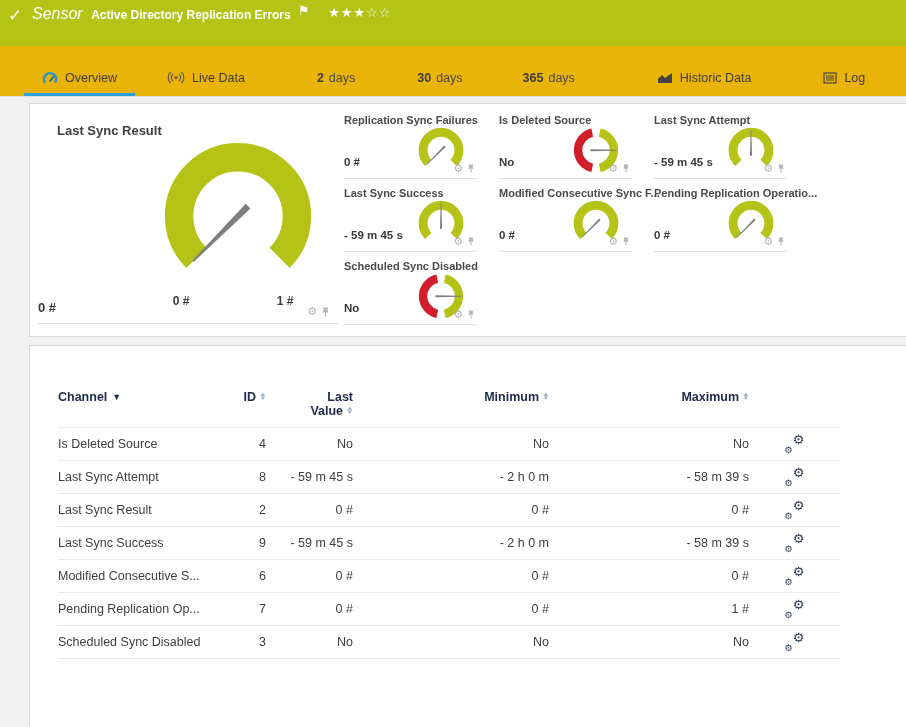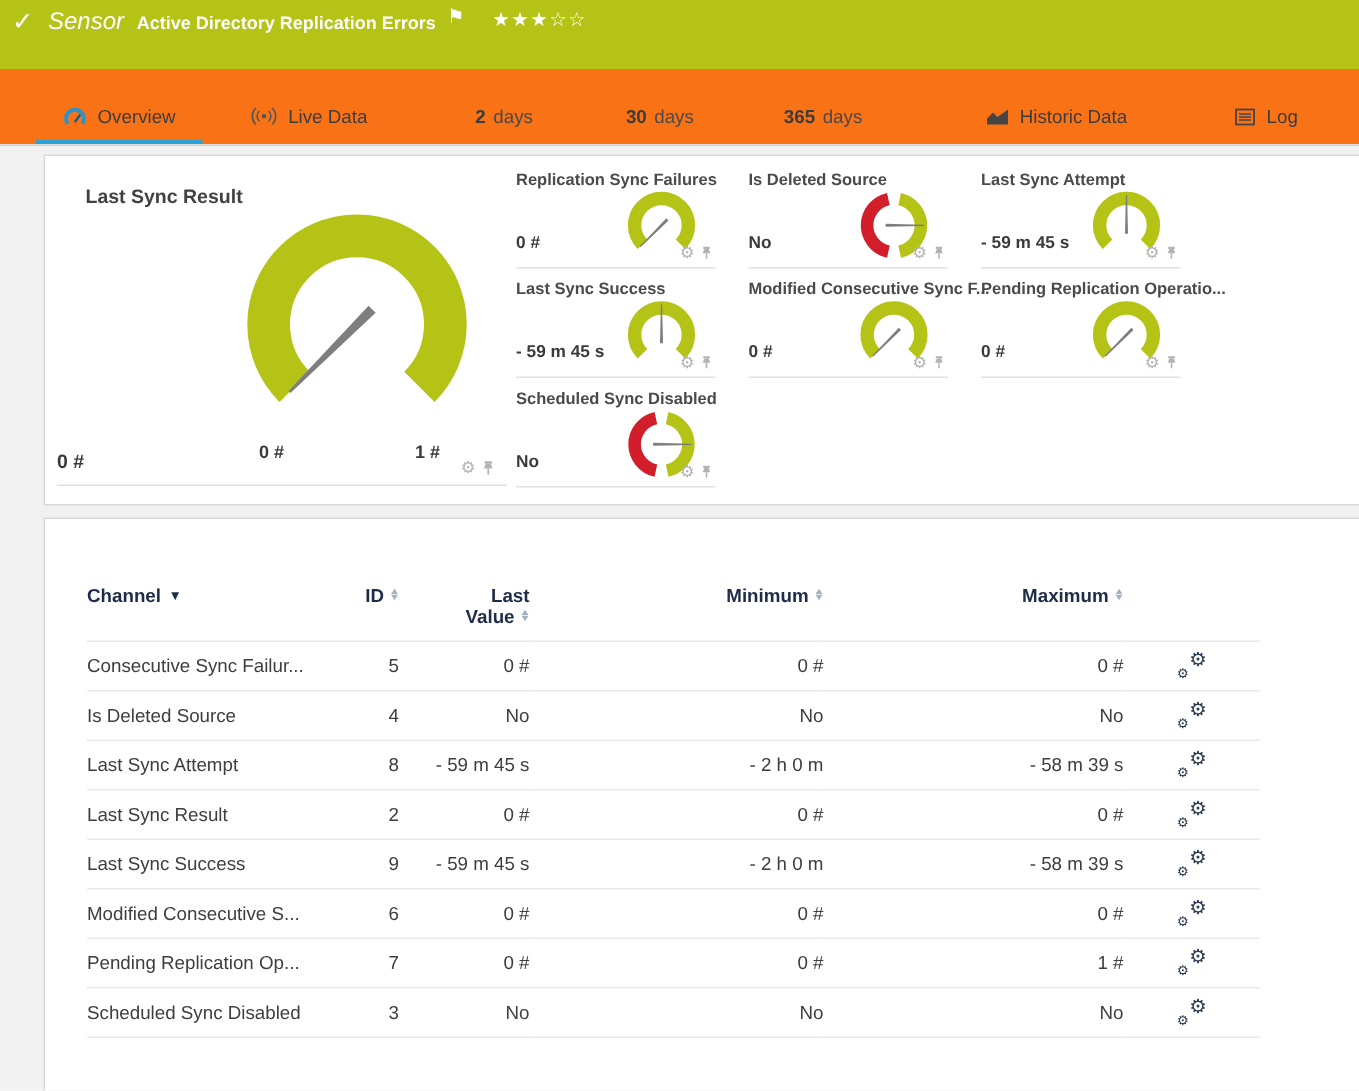--- a/index.html
+++ b/index.html
@@ -10,21 +10,21 @@
   .topbar{position:absolute;left:0;top:0;width:100%;height:46px;background:#b4c316;color:#fff;}
   .check{position:absolute;left:8px;top:5px;font-size:17px;font-weight:bold;}
   .hline{position:absolute;left:32px;top:3px;white-space:nowrap;}
   .kicker{font-style:italic;font-size:16px;}
   .htitle{font-weight:bold;font-size:12px;margin-left:4px;}
   .flag{font-size:13px;vertical-align:4px;margin-left:3px;}
   .stars{font-size:13px;letter-spacing:1px;margin-left:14px;vertical-align:2px;}
   .okstat{position:absolute;left:48px;top:27px;font-size:12px;font-weight:bold;margin-top:48px;}
 
   
-  .tabbar{position:absolute;left:0;top:46px;width:100%;height:51px;border-bottom:1px solid #dcdcdc;display:flex;align-items:flex-end;padding-left:24px;box-sizing:border-box;background:#f97316;}
+  .tabbar{position:absolute;left:0;top:46px;width:100%;height:51px;border-bottom:1px solid #dcdcdc;display:flex;align-items:flex-end;padding-left:24px;box-sizing:border-box;background:#eab308;}
   .tab{display:flex;align-items:center;height:34px;padding:0 18px;font-size:12.5px;color:#3c3c3c;cursor:pointer;border-bottom:3px solid transparent;box-sizing:border-box;white-space:nowrap;}
   .tab.active{border-bottom-color:#2aa3d8;}
   .ticon{margin-right:7px;display:inline-flex;align-items:center;}
   .tnum{font-weight:bold;margin-right:5px;}
   .tday{color:#4a4a4a;}
   .t2{margin-left:14px;} .t3{margin-left:36px;} .t4{margin-left:26px;} .t5{margin-left:24px;text-align:right;}
   .t6{margin-left:46px;} .t7{margin-left:36px;}
 
   
   .panel{position:absolute;background:#fff;border:1px solid #d8d8d8;box-sizing:border-box;}
@@ -294,28 +294,20 @@
           <th class="lalign"><span>Channel</span><span class="sortedarr">▼</span></th>
           <th class="ralign"><span>ID</span><span class="sortstack"><i>▲</i><i>▼</i></span></th>
           <th class="ralign"><span>Last</span><br><span>Value</span><span class="sortstack"><i>▲</i><i>▼</i></span></th>
           <th class="ralign"><span>Minimum</span><span class="sortstack"><i>▲</i><i>▼</i></span></th>
           <th class="ralign"><span>Maximum</span><span class="sortstack"><i>▲</i><i>▼</i></span></th>
           <th></th>
         </tr>
       </thead>
       <tbody>
         <tr>
-          <td class="chname">Consecutive Sync Failur...</td>
-          <td class="ralign">5</td>
-          <td class="ralign">0 #</td>
-          <td class="ralign">0 #</td>
-          <td class="ralign">0 #</td>
-          <td class="gearcol"><span class="rowgears"><span class="gbig">⚙</span><span class="gsmall">⚙</span></span></td>
-        </tr>
-        <tr>
           <td class="chname">Is Deleted Source</td>
           <td class="ralign">4</td>
           <td class="ralign">No</td>
           <td class="ralign">No</td>
           <td class="ralign">No</td>
           <td class="gearcol"><span class="rowgears"><span class="gbig">⚙</span><span class="gsmall">⚙</span></span></td>
         </tr>
         <tr>
           <td class="chname">Last Sync Attempt</td>
           <td class="ralign">8</td>

